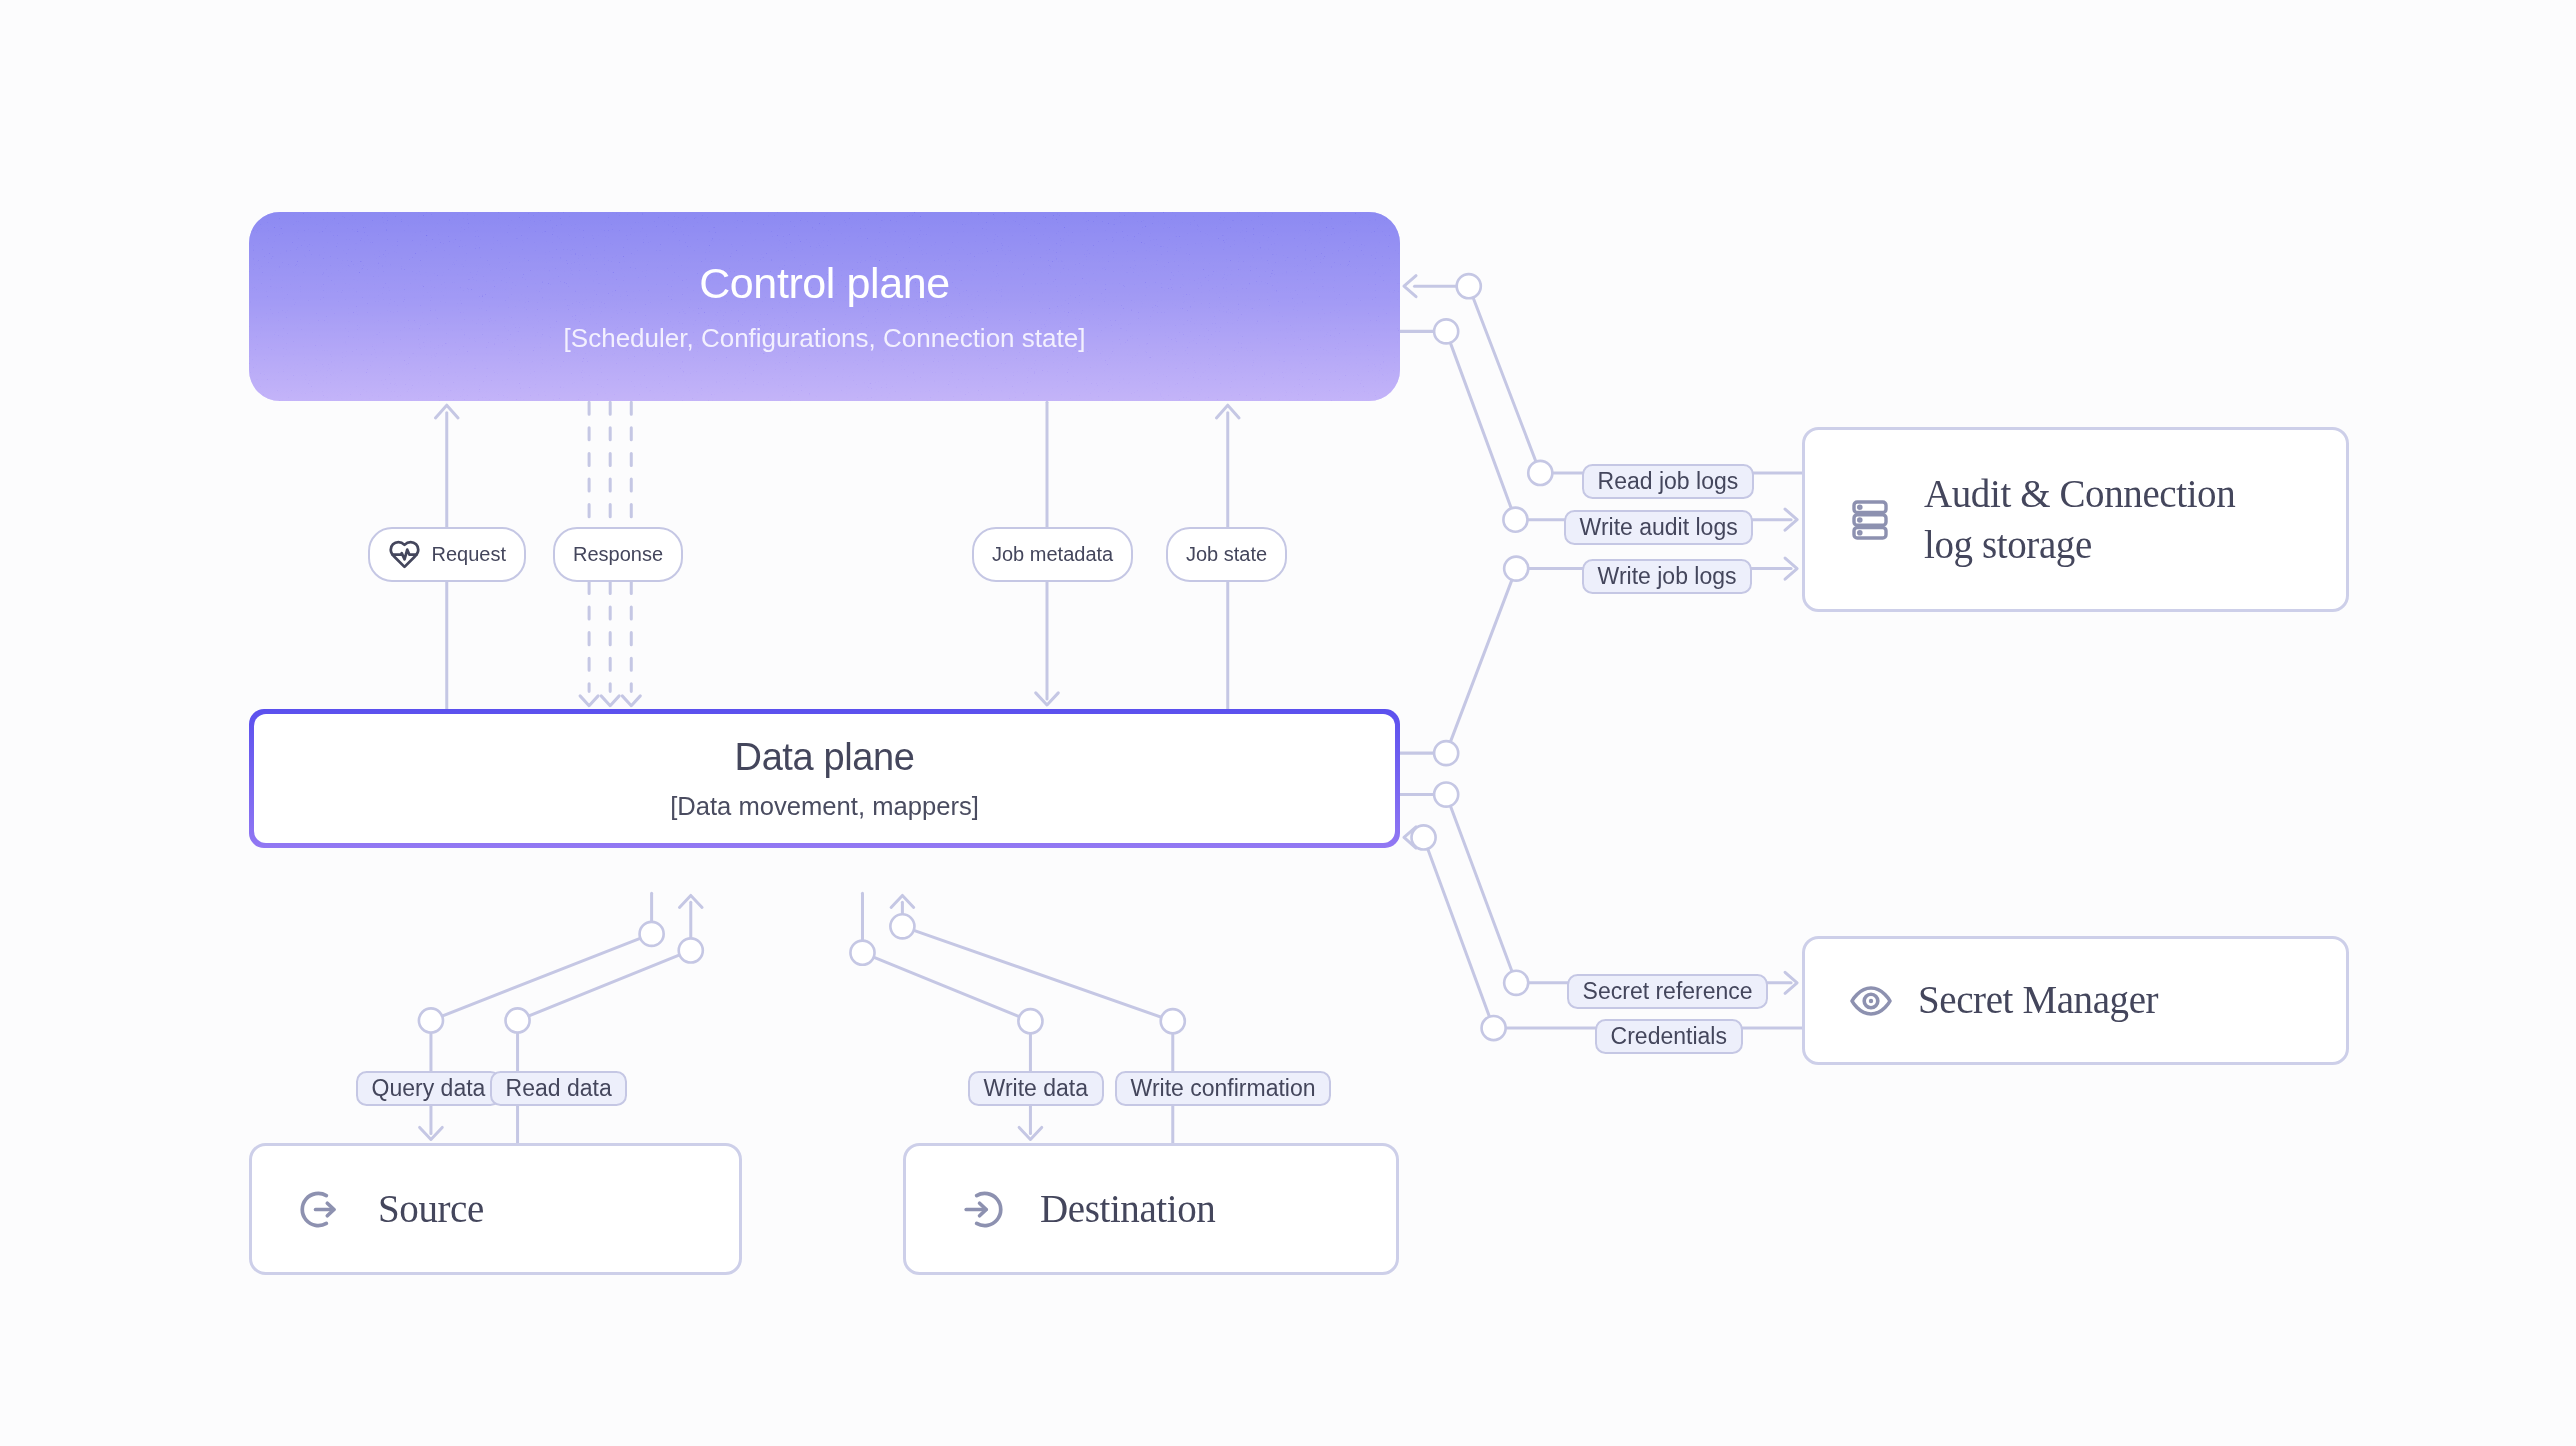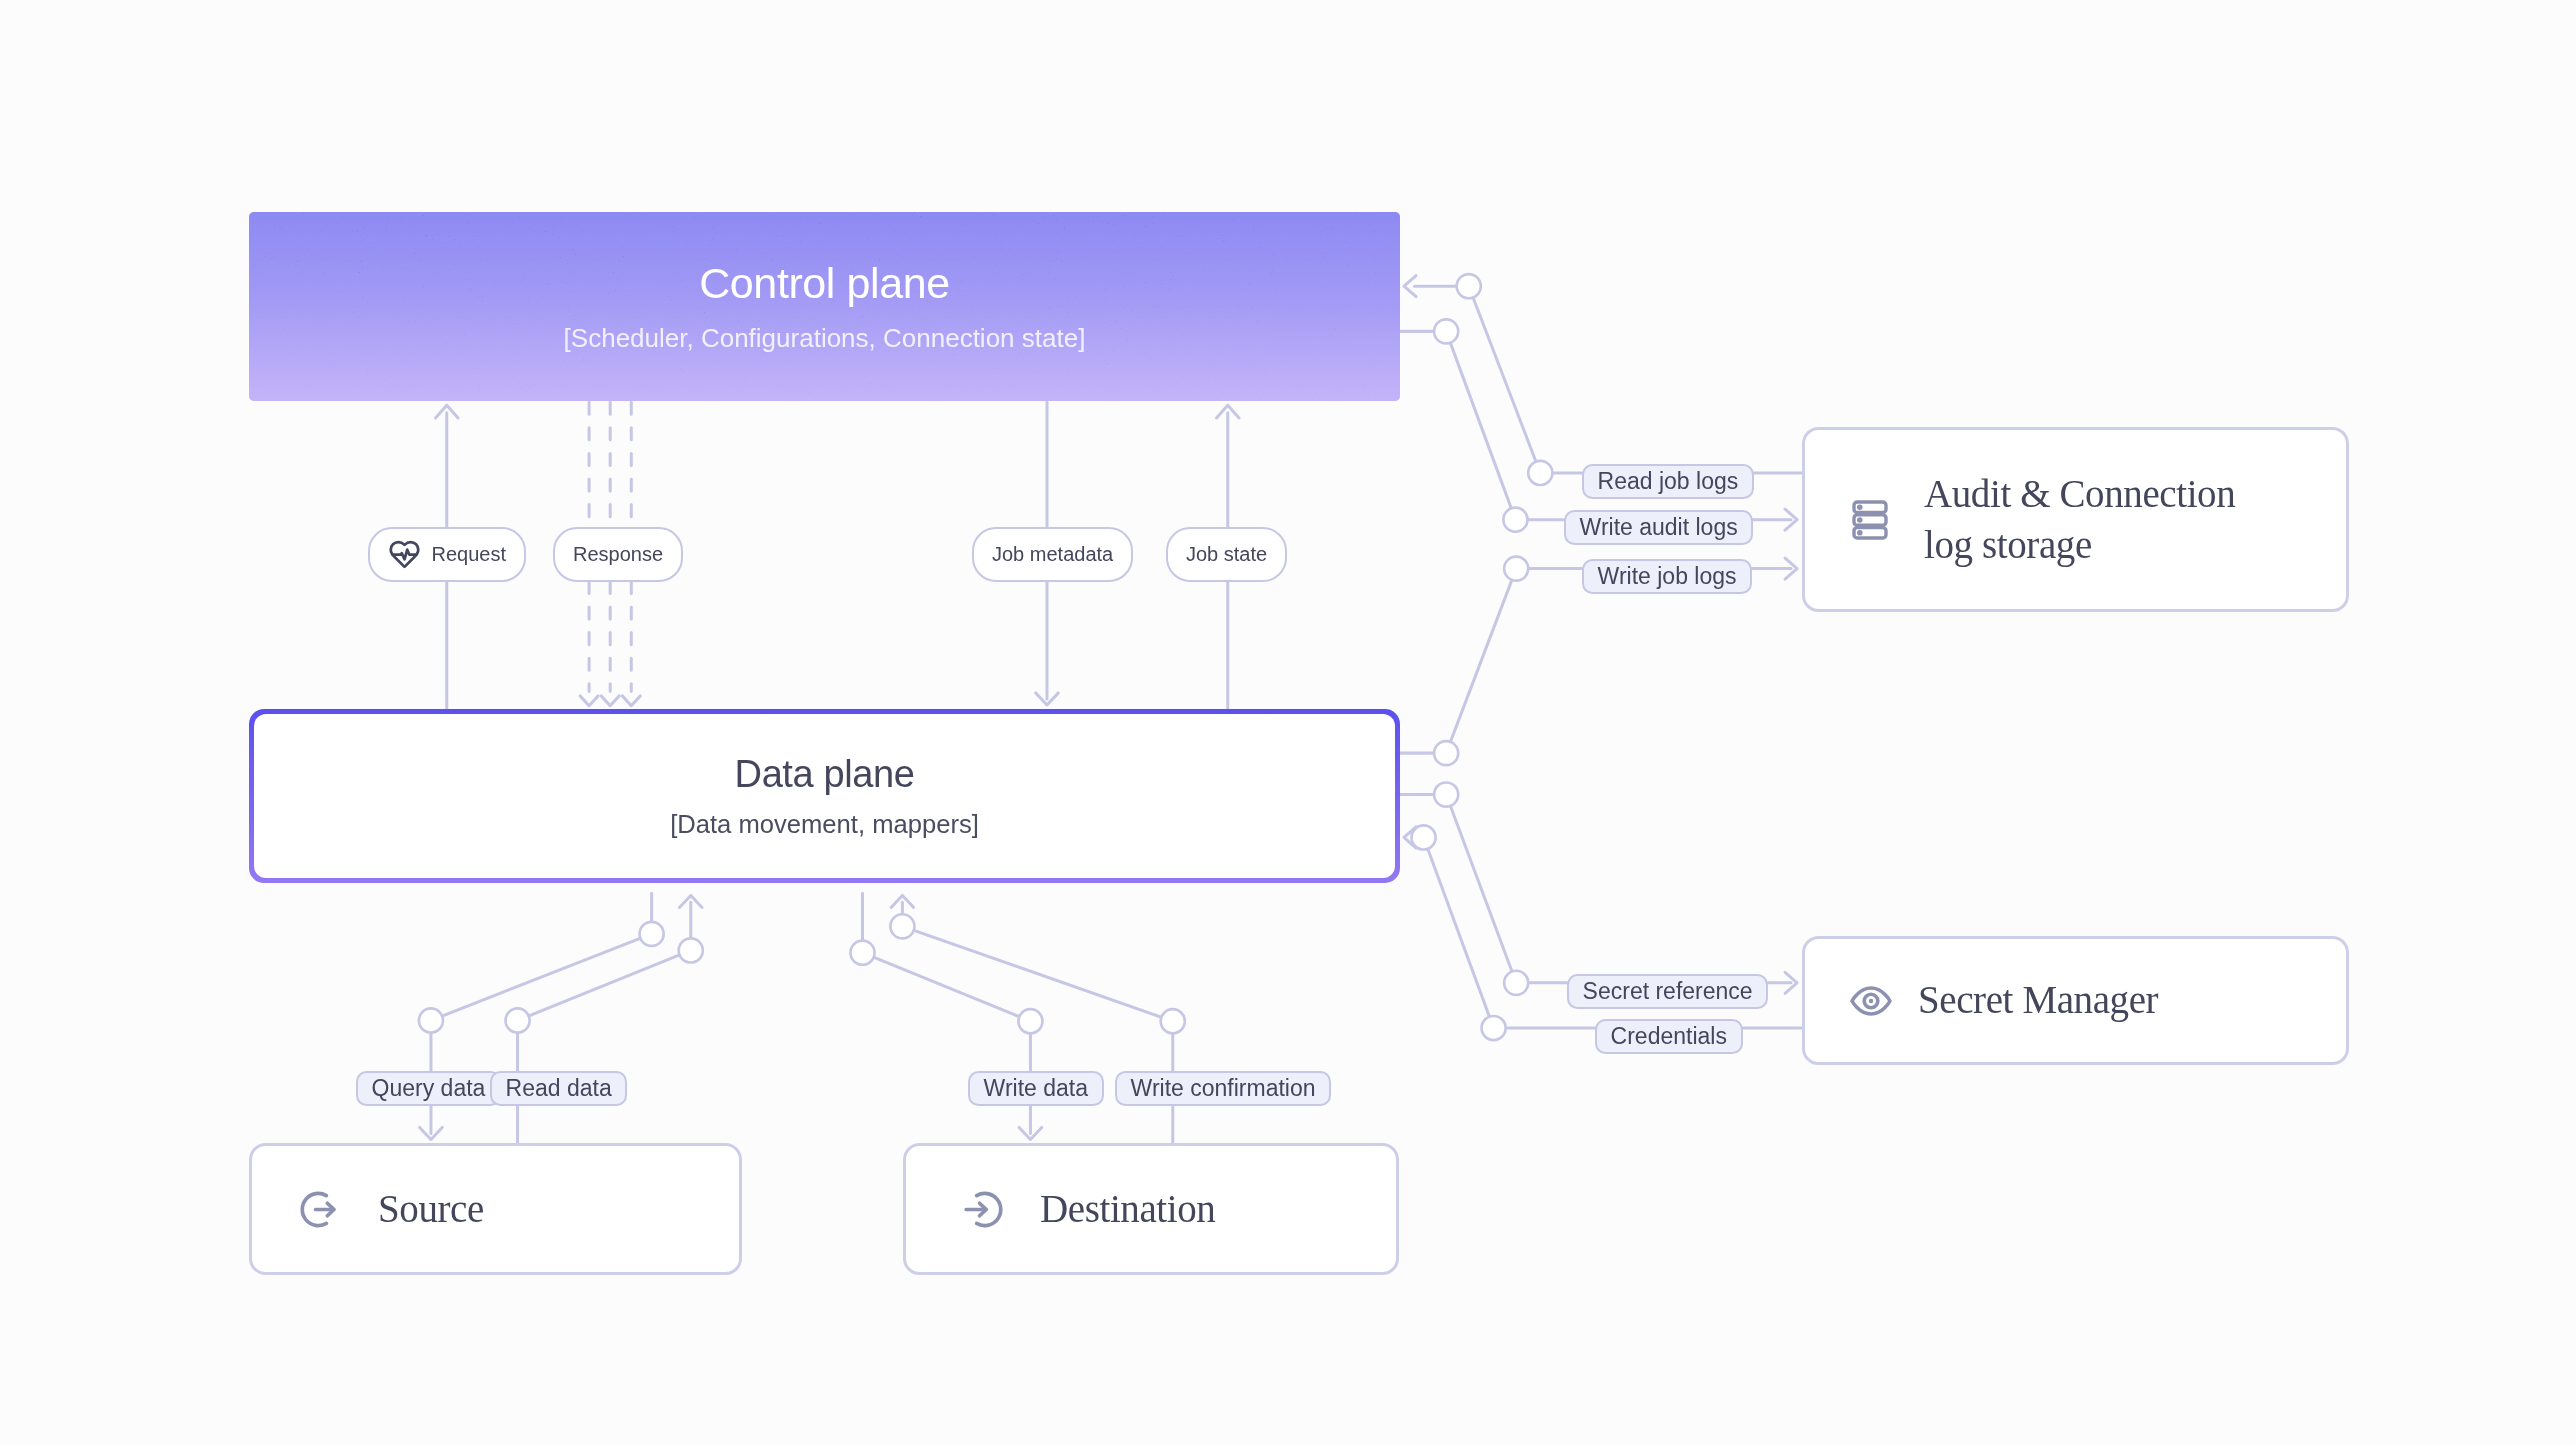--- a/index.html
+++ b/index.html
@@ -12,31 +12,31 @@
 
   
   .node{
     position:absolute;background:#ffffff;border:3px solid #cdcfe9;border-radius:16.6px;
     display:flex;align-items:center;font-family:Liberation Serif, serif;
   }
   .node .node-title{font-size:39px;font-weight:500;color:#44465c;letter-spacing:-0.4px;line-height:1.3;}
   .icon{flex:0 0 auto;display:flex;align-items:center;justify-content:center;}
 
   .control-plane{
-    position:absolute;left:249px;top:212px;width:1151px;height:189px;border-radius:5px;
+    position:absolute;left:249px;top:212px;width:1151px;height:189px;border-radius:31px;
     background:linear-gradient(180deg,#5551ec 0%,#7468f0 45%,#a78ff6 100%);
     display:flex;flex-direction:column;align-items:center;justify-content:center;gap:15px;
     overflow:hidden;
   }
   .grain{position:absolute;inset:0;width:100%;height:100%;pointer-events:none;}
   .control-plane .plane-title{position:relative;font-size:43px;font-weight:500;color:#ffffff;letter-spacing:-0.4px;}
   .control-plane .plane-subtitle{position:relative;font-size:26px;font-weight:400;color:#f3f0fe;}
 
   .data-plane{
-    position:absolute;left:249px;top:709px;width:1151px;height:174px;border-radius:15px;
+    position:absolute;left:249px;top:709px;width:1151px;height:139px;border-radius:15px;
     background:linear-gradient(180deg,#5b50ee 0%,#9278f3 100%);padding:5px;
   }
   .data-plane-inner{
     width:100%;height:100%;background:#ffffff;border-radius:12px;
     display:flex;flex-direction:column;align-items:center;justify-content:center;gap:13.6px;
   }
   .data-plane .plane-title{font-size:38px;font-weight:500;color:#44465c;letter-spacing:-0.4px;}
   .data-plane .plane-subtitle{font-size:25.6px;font-weight:400;color:#4a4c60;}
 
   .source-node{left:249px;top:1143px;width:493px;height:132px;padding-left:44px;gap:35px;}

